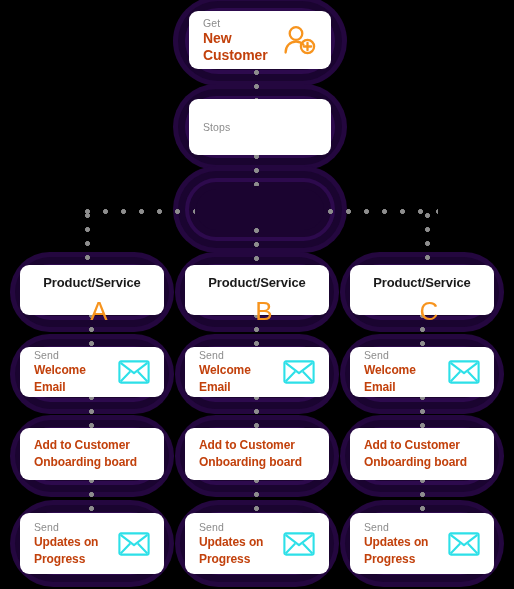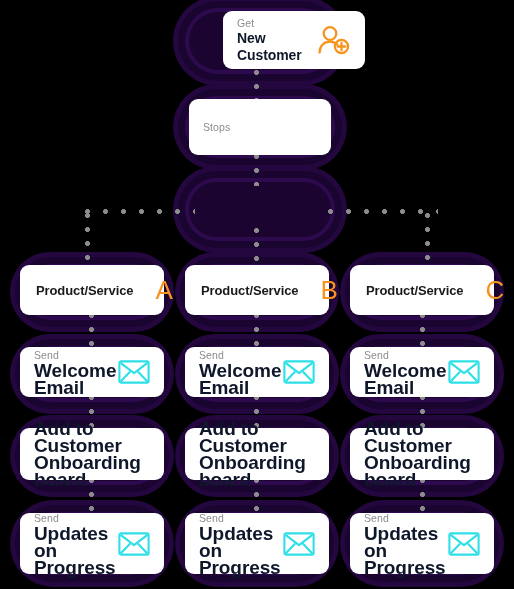--- a/index.html
+++ b/index.html
@@ -71,36 +71,37 @@
   .card-eyebrow {
     display: block;
     color: #8c8c8c;
     font-size: 10.5px;
     line-height: 14px;
     font-weight: 400;
     letter-spacing: 0.1px;
   }
   .card-title {
     display: block;
-    color: #0f172a;
+    color: #c2410c;
     font-size: 14px;
     line-height: 17px;
     font-weight: 700;
     letter-spacing: -0.1px;
     white-space: pre-line;
   }
   .card-title.thin {
     font-weight: 700;
-    font-size: 19px;
+    font-size: 12px;
   }
 
   
   .branch-card {
     justify-content: flex-start;
-    padding: 16px 16px;
+    padding: 10px 16px;
+    flex-direction: column;
   }
   .branch-label {
     color: #1a1a1a;
     font-size: 13px;
     font-weight: 700;
     letter-spacing: -0.1px;
   }
   .branch-letter {
     color: #f7941e;
     font-size: 26px;
@@ -163,21 +164,21 @@
 
     <div class="dots-v" style="left:254px; top:313px; height:40px;"></div>
     <div class="dots-v" style="left:254px; top:395px; height:40px;"></div>
     <div class="dots-v" style="left:254px; top:478px; height:42px;"></div>
 
     <div class="dots-v" style="left:420px; top:313px; height:40px;"></div>
     <div class="dots-v" style="left:420px; top:395px; height:40px;"></div>
     <div class="dots-v" style="left:420px; top:478px; height:42px;"></div>
   </div>
 
-  <div class="card" style="left:189px; top:11px; width:142px; height:58px;margin-left:34px;">
+  <div class="card" style="left:189px; top:11px; width:142px; height:58px;">
     <span class="card-text">
       <span class="card-eyebrow">Get</span>
       <span class="card-title">New Customer</span>
     </span>
     <span class="icon-slot">
       <svg width="34" height="30" viewBox="0 0 34 30" fill="none">
         <circle cx="13" cy="8.5" r="6.3" stroke="#f7941e" stroke-width="2.3"></circle>
         <path d="M2.6 27.5 C2.6 20.6 7.3 16.6 13 16.6 C16 16.6 18.6 17.7 20.4 19.6" stroke="#f7941e" stroke-width="2.3" stroke-linecap="round" fill="none"></path>
         <circle cx="24.5" cy="21.5" r="6.6" stroke="#f7941e" stroke-width="2.3" fill="none"></circle>
         <path d="M24.5 17.8 V25.2 M20.8 21.5 H28.2" stroke="#f7941e" stroke-width="2.3" stroke-linecap="round"></path>

